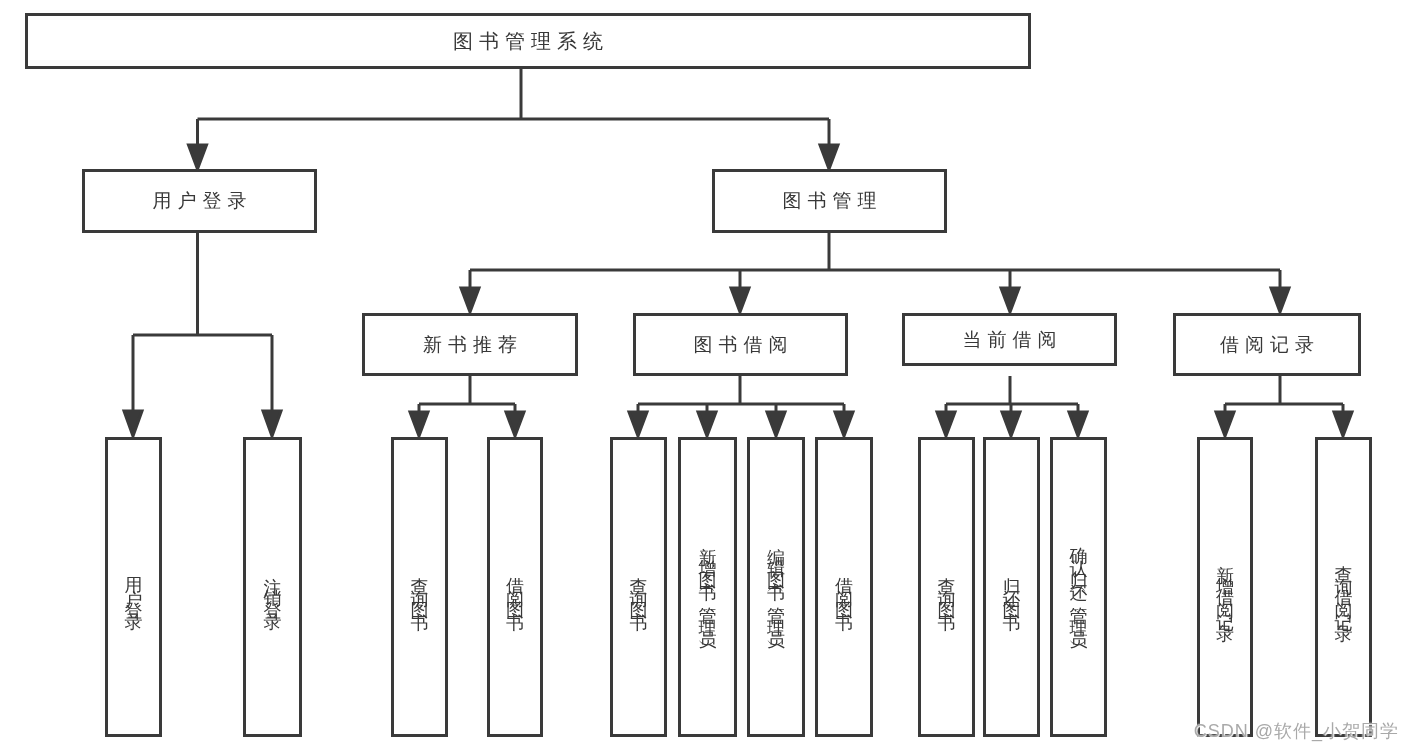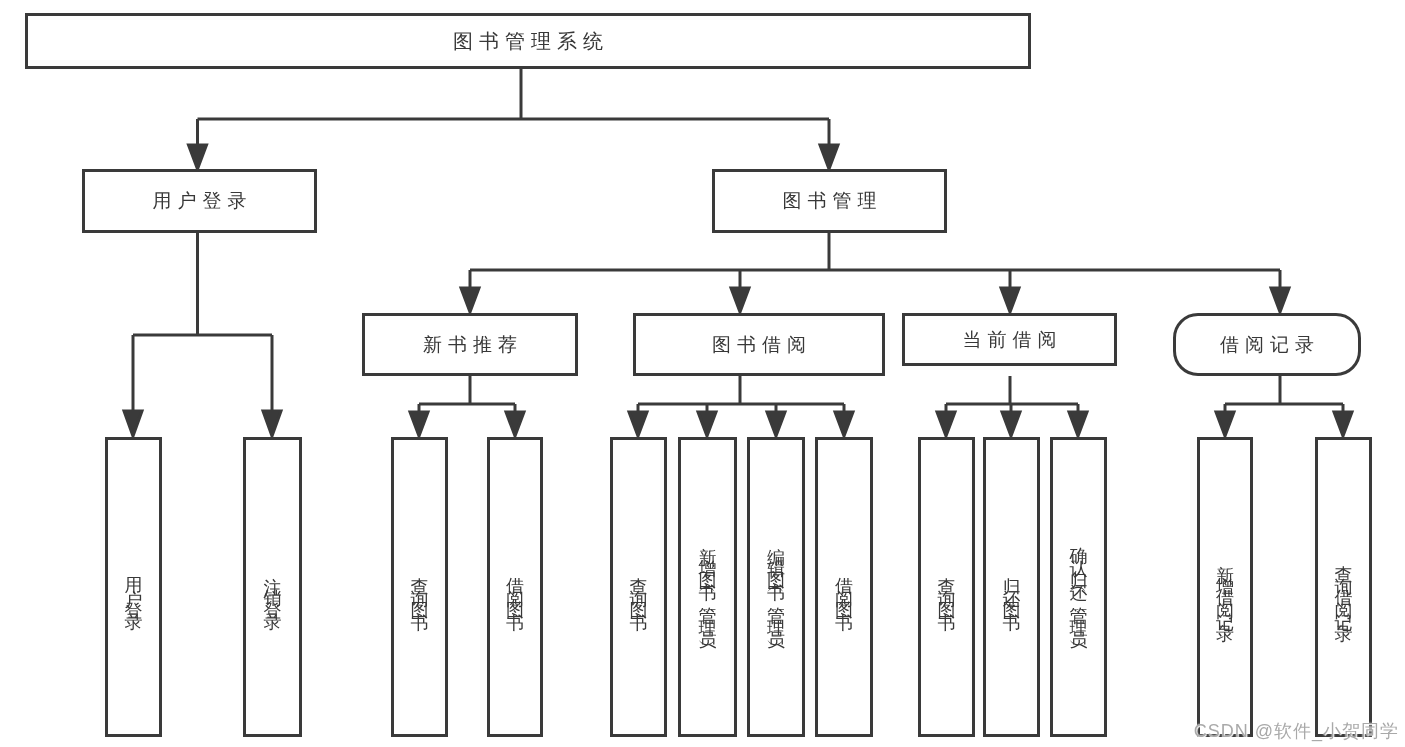--- a/index.html
+++ b/index.html
@@ -119,23 +119,23 @@
       <polygon points="1334,412 1352,412 1343,436"></polygon>
     </g>
   </svg>
 
   <div class="node hbox root" style="left:18px; top:13px; width:1006px; height:56px;margin-left:7px;">图书管理系统</div>
 
   <div class="node hbox" style="left:82px; top:169px; width:235px; height:64px;">用户登录</div>
   <div class="node hbox" style="left:362px; top:313px; width:216px; height:63px;">新书推荐</div>
 
   <div class="node hbox" style="left:712px; top:169px; width:235px; height:64px;">图书管理</div>
-  <div class="node hbox" style="left:633px; top:313px; width:252px; height:63px;">图书借阅</div>
+  <div class="node hbox" style="left:633px; top:313px; width:215px; height:63px;">图书借阅</div>
   <div class="node hbox" style="left:902px; top:313px; width:215px; height:53px;">当前借阅</div>
-  <div class="node hbox" style="left:1173px; top:313px; width:188px; height:63px;border-radius:25px;">借阅记录</div>
+  <div class="node hbox" style="left:1173px; top:313px; width:188px; height:63px;">借阅记录</div>
 
   <div class="node vbox" style="left:105px; top:437px; width:57px; height:300px;">用户登录</div>
   <div class="node vbox" style="left:243px; top:437px; width:59px; height:300px;">注销登录</div>
 
   <div class="node vbox" style="left:391px; top:437px; width:57px; height:300px;">查询图书</div>
   <div class="node vbox" style="left:487px; top:437px; width:56px; height:300px;">借阅图书</div>
 
   <div class="node vbox" style="left:610px; top:437px; width:57px; height:300px;">查询图书</div>
   <div class="node vbox" style="left:678px; top:437px; width:59px; height:300px;">新增图书（管理员）</div>
   <div class="node vbox" style="left:747px; top:437px; width:58px; height:300px;">编辑图书（管理员）</div>

